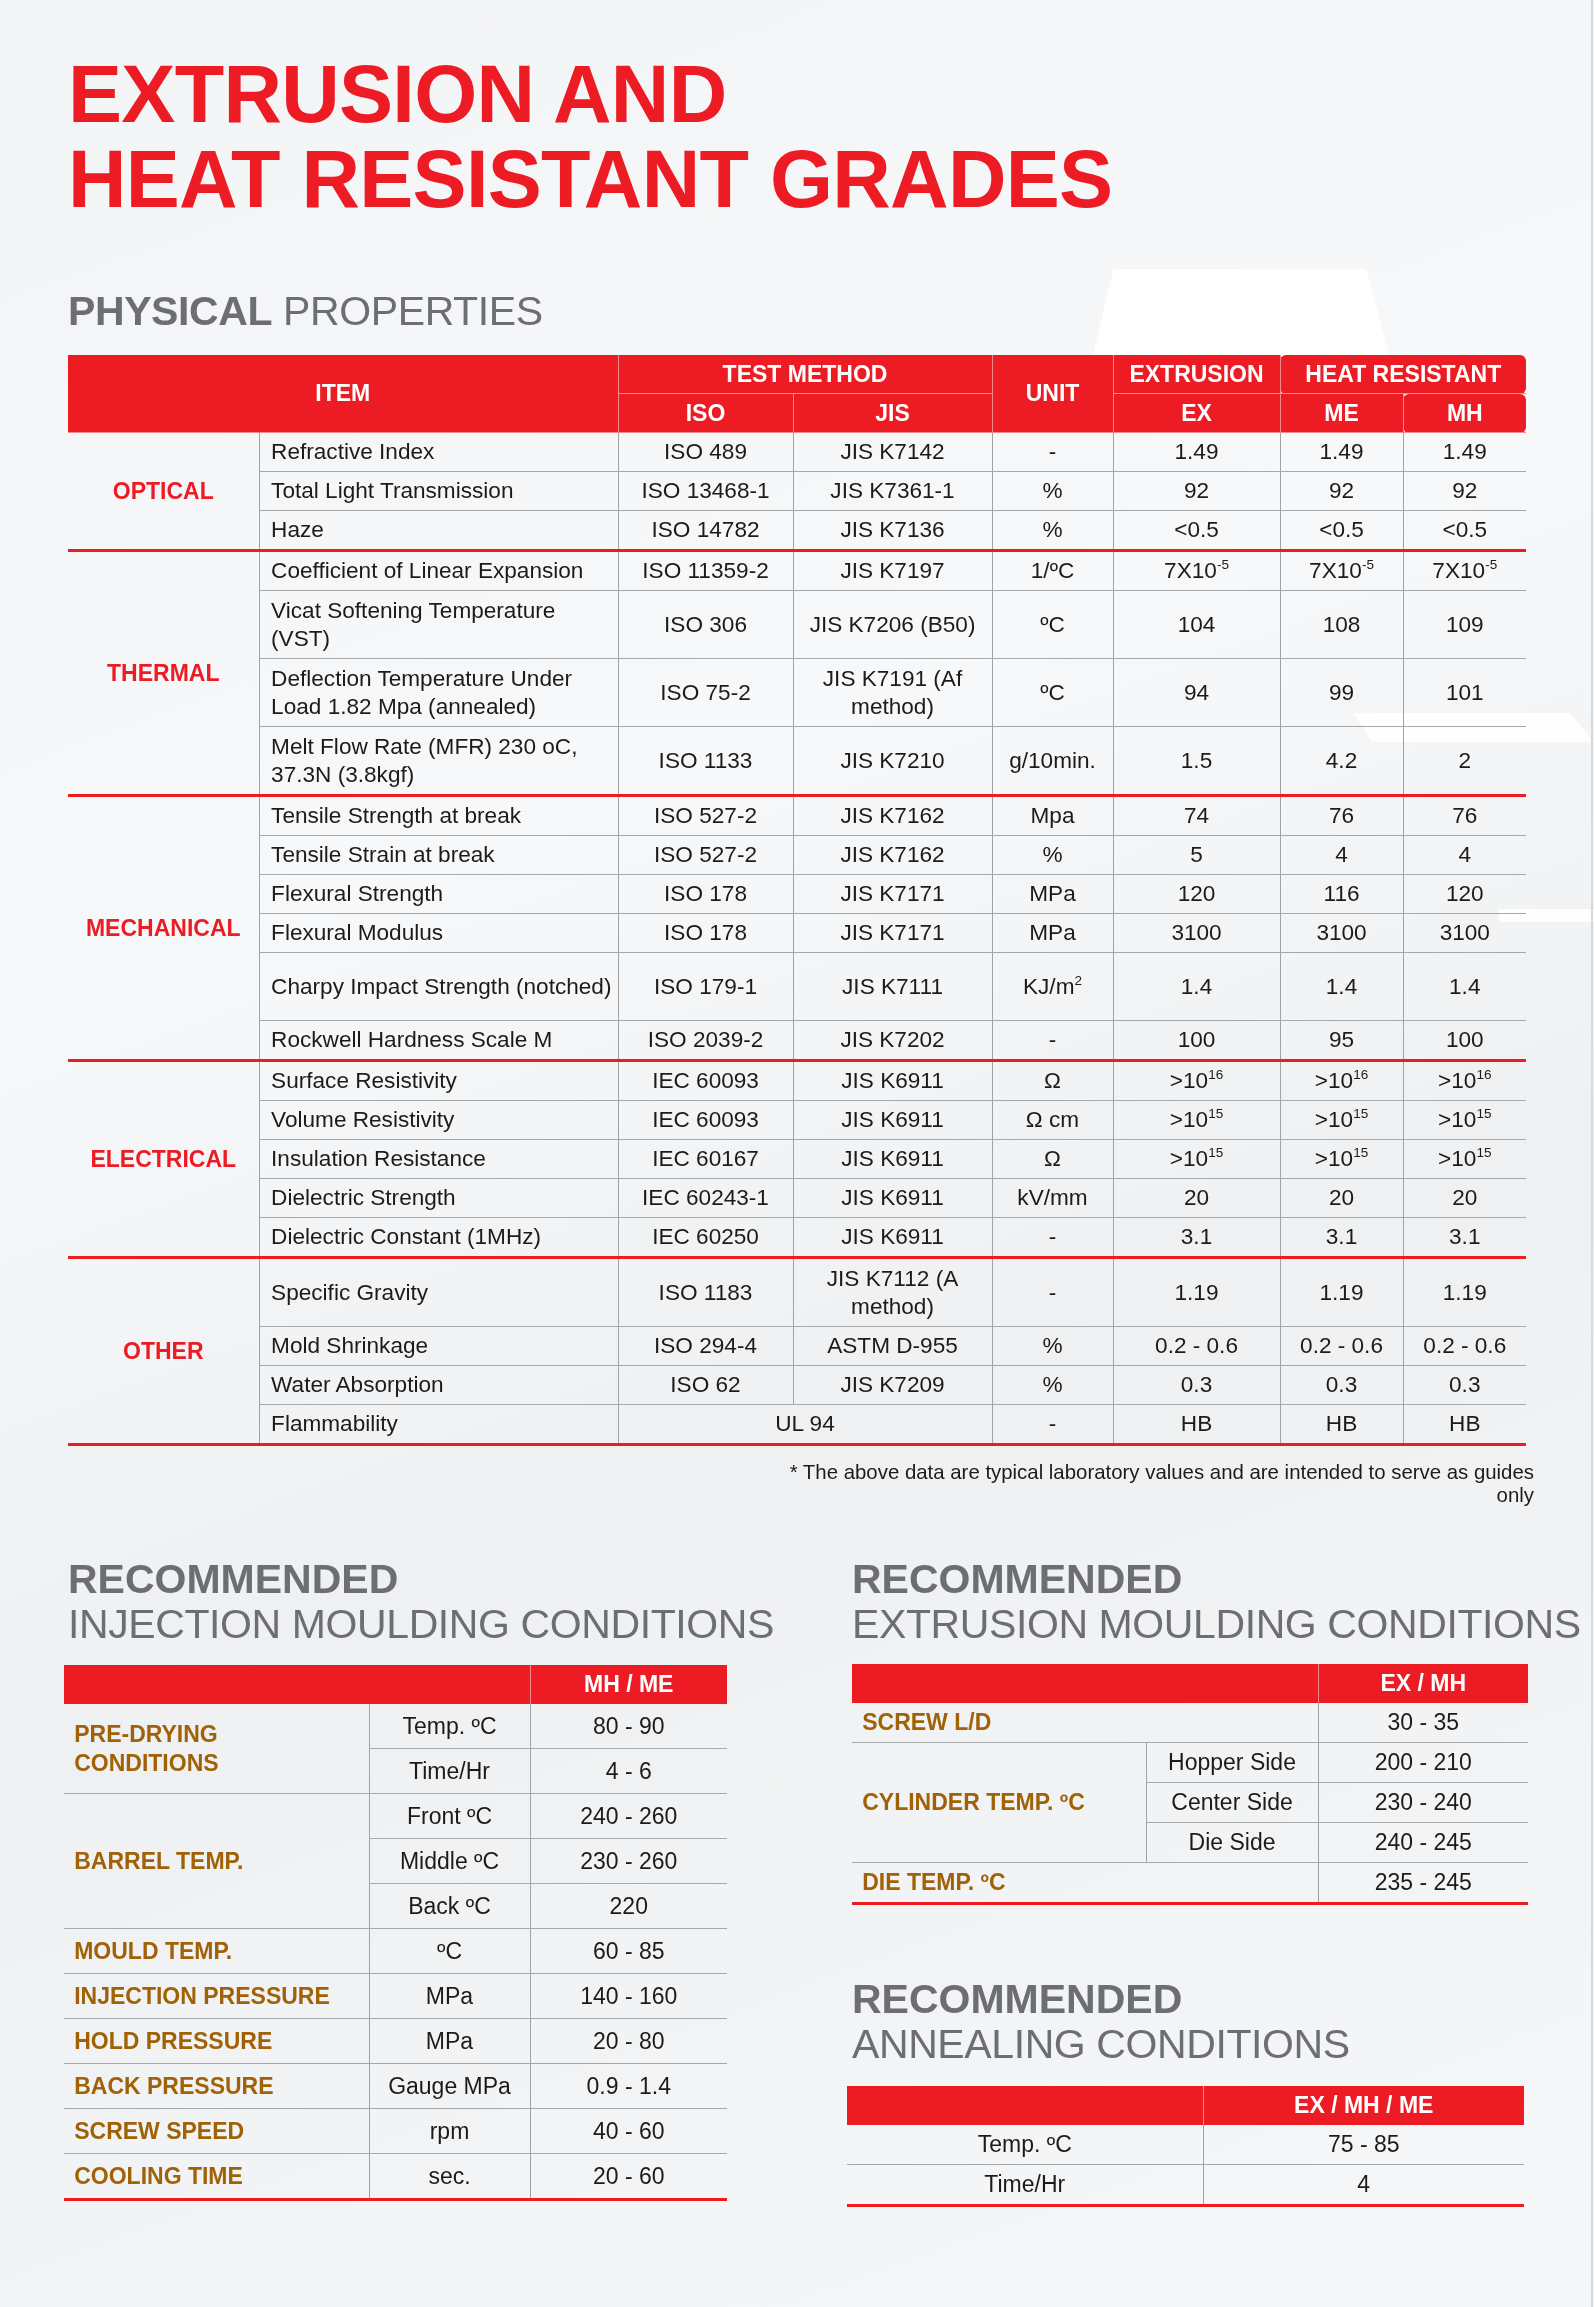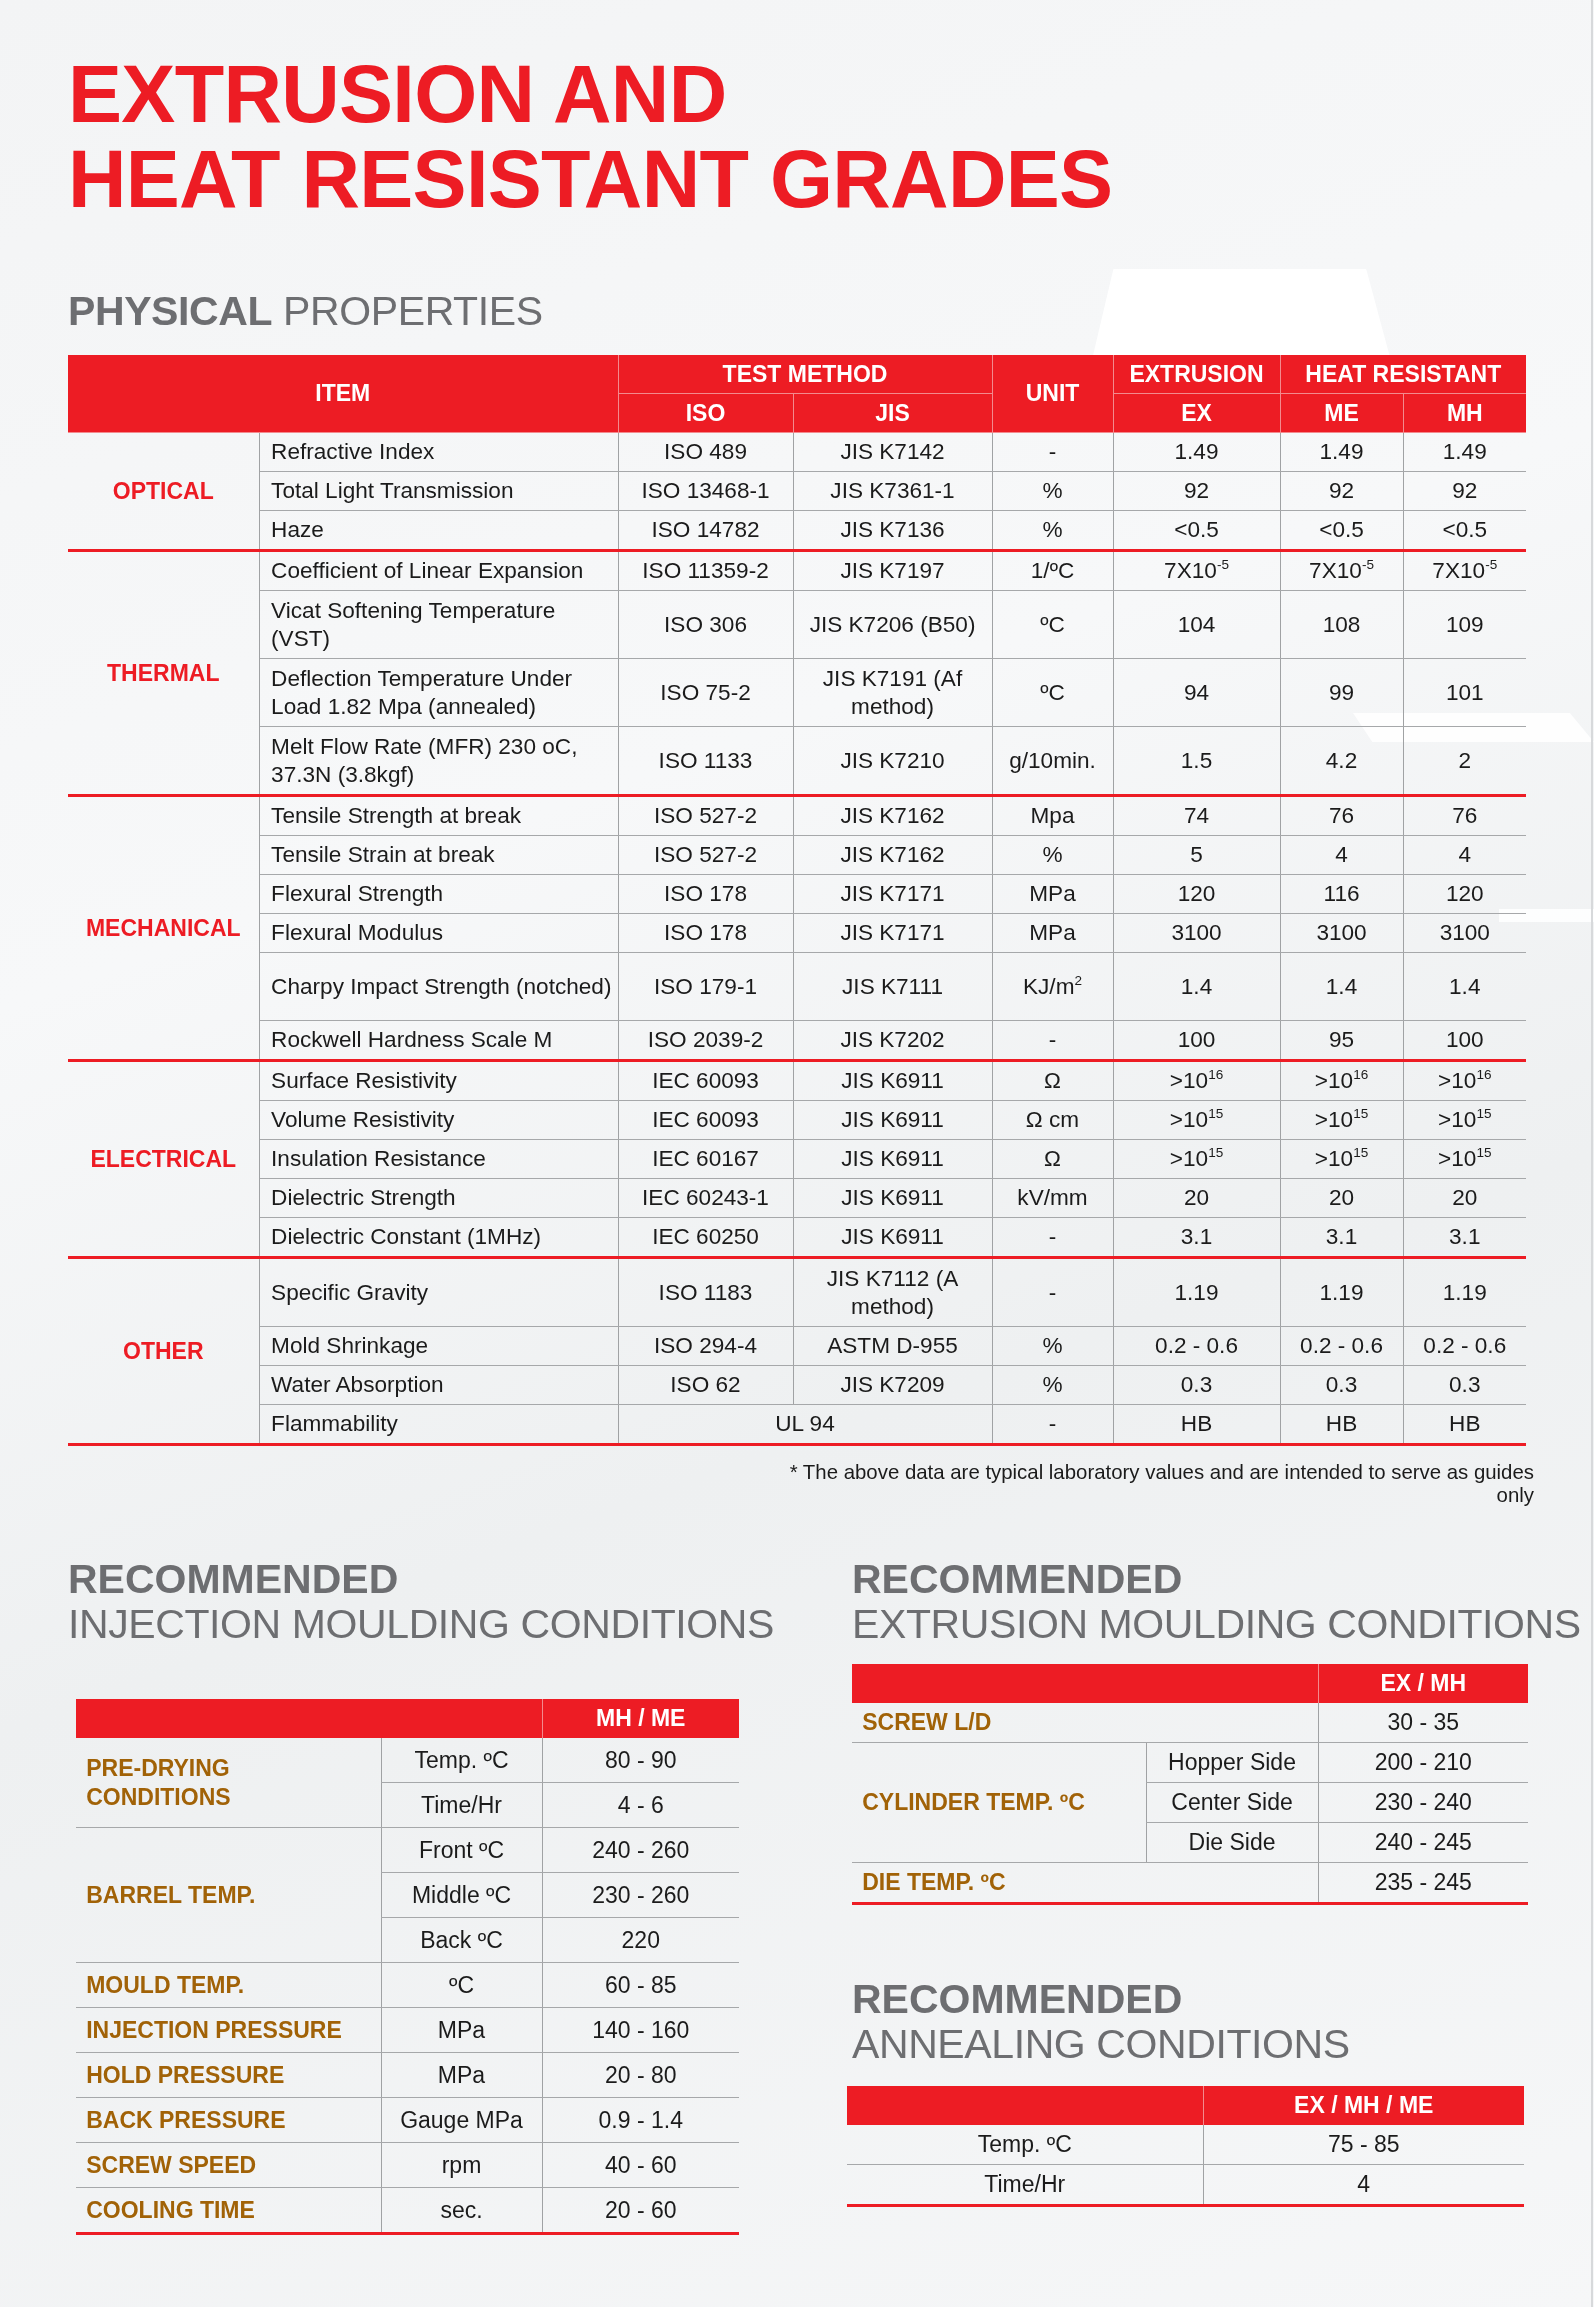--- a/index.html
+++ b/index.html
@@ -24,21 +24,21 @@
   .sec-heading { position: absolute; left: 68px; top: 288px; font-size: 41px; color: #6d6e71; letter-spacing: -0.4px; }
   .sec-heading .b { font-weight: bold; }
   .sec-heading .l { font-weight: normal; }
 
   table { border-collapse: collapse; position: absolute; table-layout: fixed; }
   .phys { left: 68px; top: 355px; width: 1457px; font-size: 22.6px; }
   .phys th { background: #ed1c24; color: #fff; font-weight: bold; font-size: 23px; text-align: center;
     border: 1.5px solid #f38a8e; height: 38px; padding: 0; }
   .phys thead tr:first-child th { border-top: none; }
   .phys thead th:first-child { border-left: none; }
-  .phys thead th:last-child { border-right: none; }
+  .phys thead th:last-child { border-right: none; border-radius: 6px; }
   .phys td { text-align: center; padding: 0 4.4px; border-left: 0.7px solid #a0a2a4; border-right: 0.7px solid #a0a2a4;
     border-bottom: 1.5px solid #a6a8aa; height: 38px; line-height: 28px; }
   .phys td.cat { color: #ed1c24; font-weight: bold; font-size: 23px; border-left: none; border-bottom: 3.6px solid #ed1c24; }
   .phys td.item { text-align: left; padding-left: 11.6px; }
   .phys td:last-child { border-right: none; }
   .phys tr.tall td { height: 67px; }
   .phys tr.last td { border-bottom: 3.6px solid #ed1c24; }
   sup { font-size: 0.6em; vertical-align: 0.7em; line-height: 0; }
 
   .footnote { position: absolute; left: 752px; top: 1461px; width: 782px; font-size: 20.4px; text-align: right; color: #1b1b1b; }
@@ -50,21 +50,21 @@
   .rec.ext { left: 852px; top: 1557px; }
   .rec.ann { left: 852px; top: 1977px; }
 
   .cond { font-size: 23px; }
   .cond th { background: #ed1c24; color: #fff; font-weight: bold; height: 39px; padding: 0; text-align: center;
     border-left: 0.7px solid #f38a8e; }
   .cond th:first-child { border-left: none; }
   .cond td { height: 44px; text-align: center; border-bottom: 1.5px solid #a6a8aa; border-left: 0.7px solid #a0a2a4; padding: 0; }
   .cond td.lbl { color: #a16207; font-weight: bold; text-align: left; padding-left: 10.2px; border-left: none; }
   .cond tr.last td { border-bottom: 3.6px solid #ed1c24; }
-  .inj-t { left: 76px; top: 1665px; width: 663px; margin-top: 34px; }
+  .inj-t { left: 64px; top: 1665px; width: 663px; }
   .ext-t { left: 852px; top: 1664px; width: 675px; }
   .ext-t td { height: 39px; }
   .ann-t { left: 847px; top: 2086px; width: 677px; }
   .ann-t td { height: 39px; }
   .ann-t td.first { border-left: none; }
 </style>
 </head>
 <body>
 
 <div class="bg-panel p1"></div>

